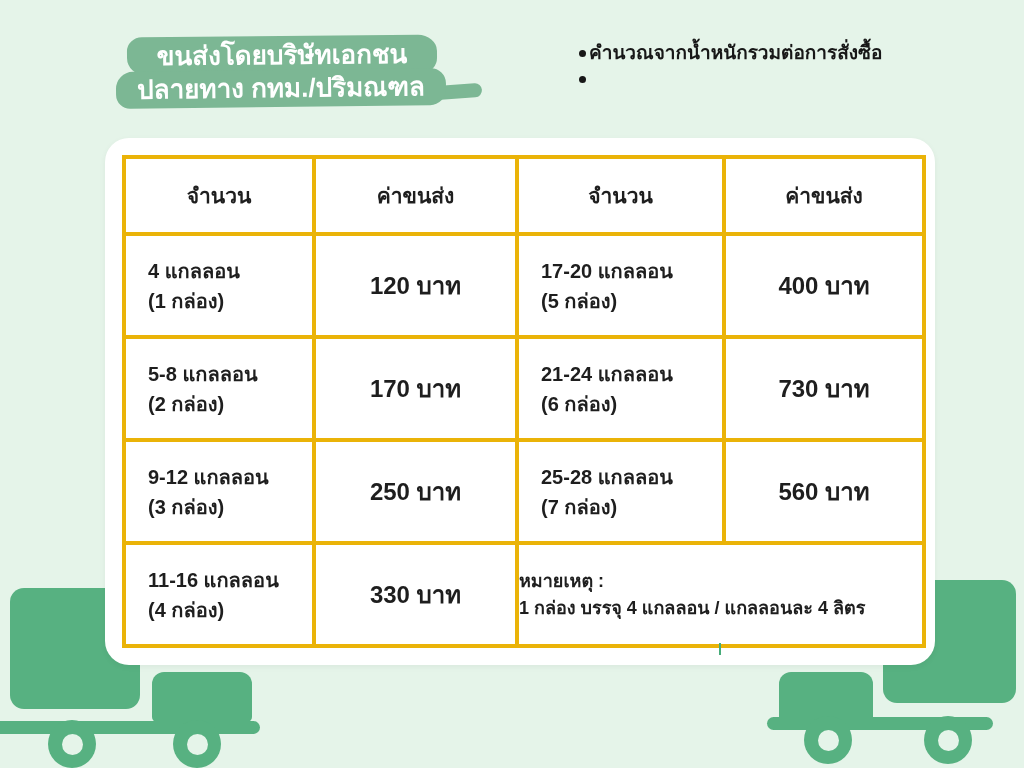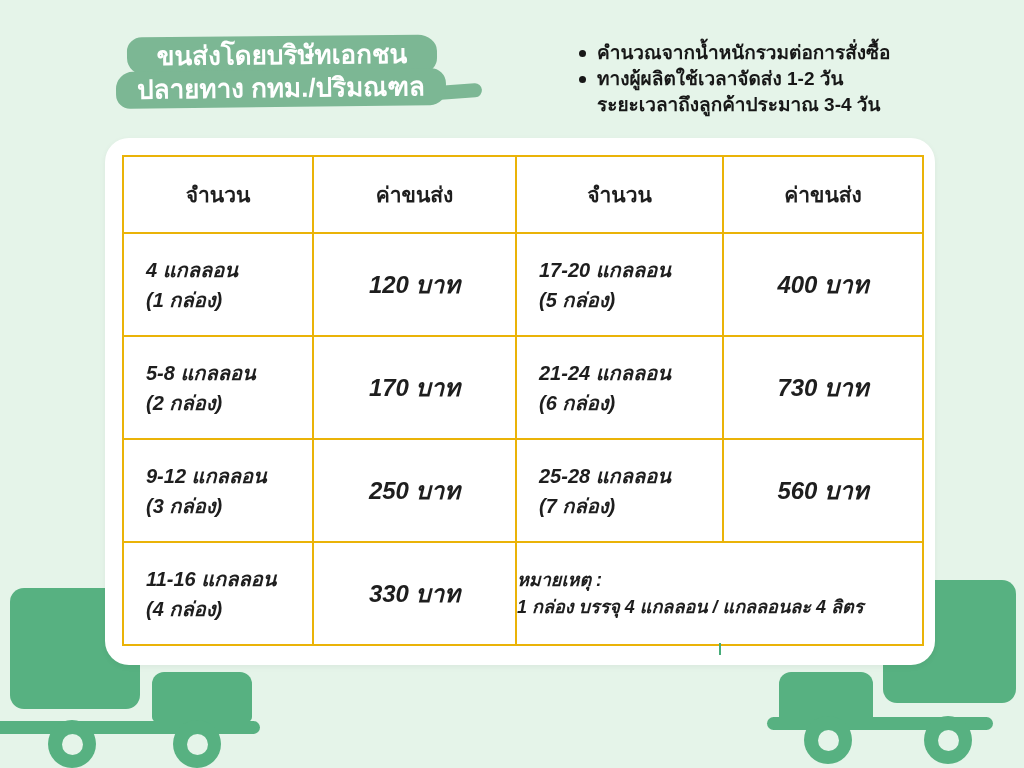--- a/index.html
+++ b/index.html
@@ -30,23 +30,23 @@
   .card {
     position:absolute; left:105px; top:138px; width:830px; height:527px;
     background:#ffffff; border-radius:24px;
     box-shadow:0 2px 6px rgba(0,0,0,0.05);
   }
   table.rates {
     position:absolute; left:17px; top:17px;
     width:800px; border-collapse:collapse; table-layout:fixed;
     color:#1e1e1e; font-weight:bold;
   }
-  table.rates td { border:2px solid #eab308; vertical-align:middle; background:#ffffff; }
+  table.rates td { border:4px solid #eab308; vertical-align:middle; background:#ffffff; }
   tr.hdr  { height:77px; }
-  tr.data { height:103px;font-style:italic; }
+  tr.data { height:103px; }
   td.hd    { text-align:center; font-size:21px; }
   td.qty   { padding-left:22px; font-size:20px; line-height:30px; }
   td.price { text-align:center; font-size:24px; }
   td.shade { background:#e9f7ef;margin-left:28px; }
   td.note  { background:#f2faf5; font-size:18px; line-height:27px; }
   .divider-artifact {
     position:absolute; left:719px; top:643px; width:2px; height:12px; background:#47ac79;
   }
 
   
@@ -56,21 +56,21 @@
   }
   .brush1 { left:127px; top:36px; width:310px; height:38px; line-height:38px;
             border-radius:15px 19px 14px 18px / 14px 16px 15px 17px; transform:rotate(-0.5deg); }
   .brush2 { left:116px; top:70px; width:330px; height:37px; line-height:36px;
             border-radius:17px 15px 16px 14px; transform:rotate(-0.7deg); }
   .brush-tail { left:420px; top:85px; width:62px; height:14px; border-radius:8px;
             transform:rotate(-4deg); }
 
   
   .notes { position:absolute; left:579px; top:40px; width:430px; color:#171717; }
-  .note-row { display:flex; gap:11px; }
+  .note-row { display:flex; gap:3px; }
   .note-dot { flex:0 0 auto; width:7px; height:7px; border-radius:50%; background:#171717; margin-top:10px; }
   .note-text { font-weight:bold; font-size:19px; line-height:26px; }
 </style>
 </head>
 <body>
 
 <div class="canvas">
 
   <div>
     <div class="truck-part cargo-l"></div>
@@ -171,20 +171,16 @@
 
   <div class="notes">
     <div class="note-row">
       <span class="note-dot"></span>
       <div class="note-text">
         <div>คำนวณจากน้ำหนักรวมต่อการสั่งซื้อ</div>
       </div>
     </div>
     <div class="note-row">
       <span class="note-dot"></span>
-      <div class="note-text">
-        <div>ทางผู้ผลิตใช้เวลาจัดส่ง 1-2 วัน</div>
-        <div>ระยะเวลาถึงลูกค้าประมาณ 3-4 วัน</div>
-      </div>
     </div>
   </div>
 
 </div>
 
 </body></html>

